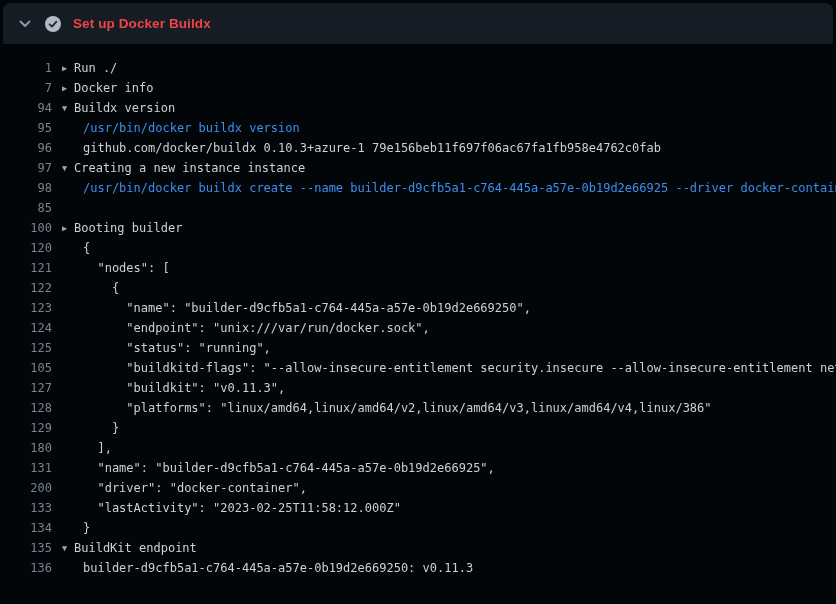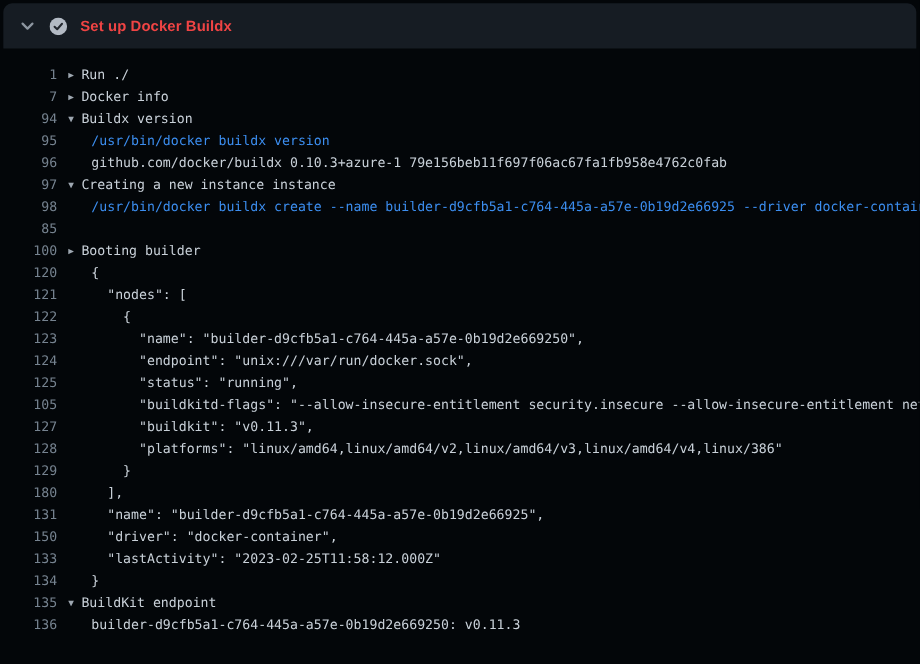--- a/index.html
+++ b/index.html
@@ -97,20 +97,20 @@
       <div class="row output"><span class="num">122</span><span class="content">    {</span></div>
       <div class="row output"><span class="num">123</span><span class="content">      "name": "builder-d9cfb5a1-c764-445a-a57e-0b19d2e669250",</span></div>
       <div class="row output"><span class="num">124</span><span class="content">      "endpoint": "unix:///var/run/docker.sock",</span></div>
       <div class="row output"><span class="num">125</span><span class="content">      "status": "running",</span></div>
       <div class="row output"><span class="num">105</span><span class="content">      "buildkitd-flags": "--allow-insecure-entitlement security.insecure --allow-insecure-entitlement network</span></div>
       <div class="row output"><span class="num">127</span><span class="content">      "buildkit": "v0.11.3",</span></div>
       <div class="row output"><span class="num">128</span><span class="content">      "platforms": "linux/amd64,linux/amd64/v2,linux/amd64/v3,linux/amd64/v4,linux/386"</span></div>
       <div class="row output"><span class="num">129</span><span class="content">    }</span></div>
       <div class="row output"><span class="num">180</span><span class="content">  ],</span></div>
       <div class="row output"><span class="num">131</span><span class="content">  "name": "builder-d9cfb5a1-c764-445a-a57e-0b19d2e66925",</span></div>
-      <div class="row output"><span class="num">150</span><span class="content">  "driver": "docker-container",</span></div>
+      <div class="row output"><span class="num">200</span><span class="content">  "driver": "docker-container",</span></div>
       <div class="row output"><span class="num">133</span><span class="content">  "lastActivity": "2023-02-25T11:58:12.000Z"</span></div>
       <div class="row output"><span class="num">134</span><span class="content">}</span></div>
       <div class="row group-expanded"><span class="num">135</span><span class="content"><span class="arrow">▼</span><span>BuildKit endpoint</span></span></div>
       <div class="row output"><span class="num">136</span><span class="content">builder-d9cfb5a1-c764-445a-a57e-0b19d2e669250: v0.11.3</span></div>
     </div>
 
 </div>
 
 </body></html>

